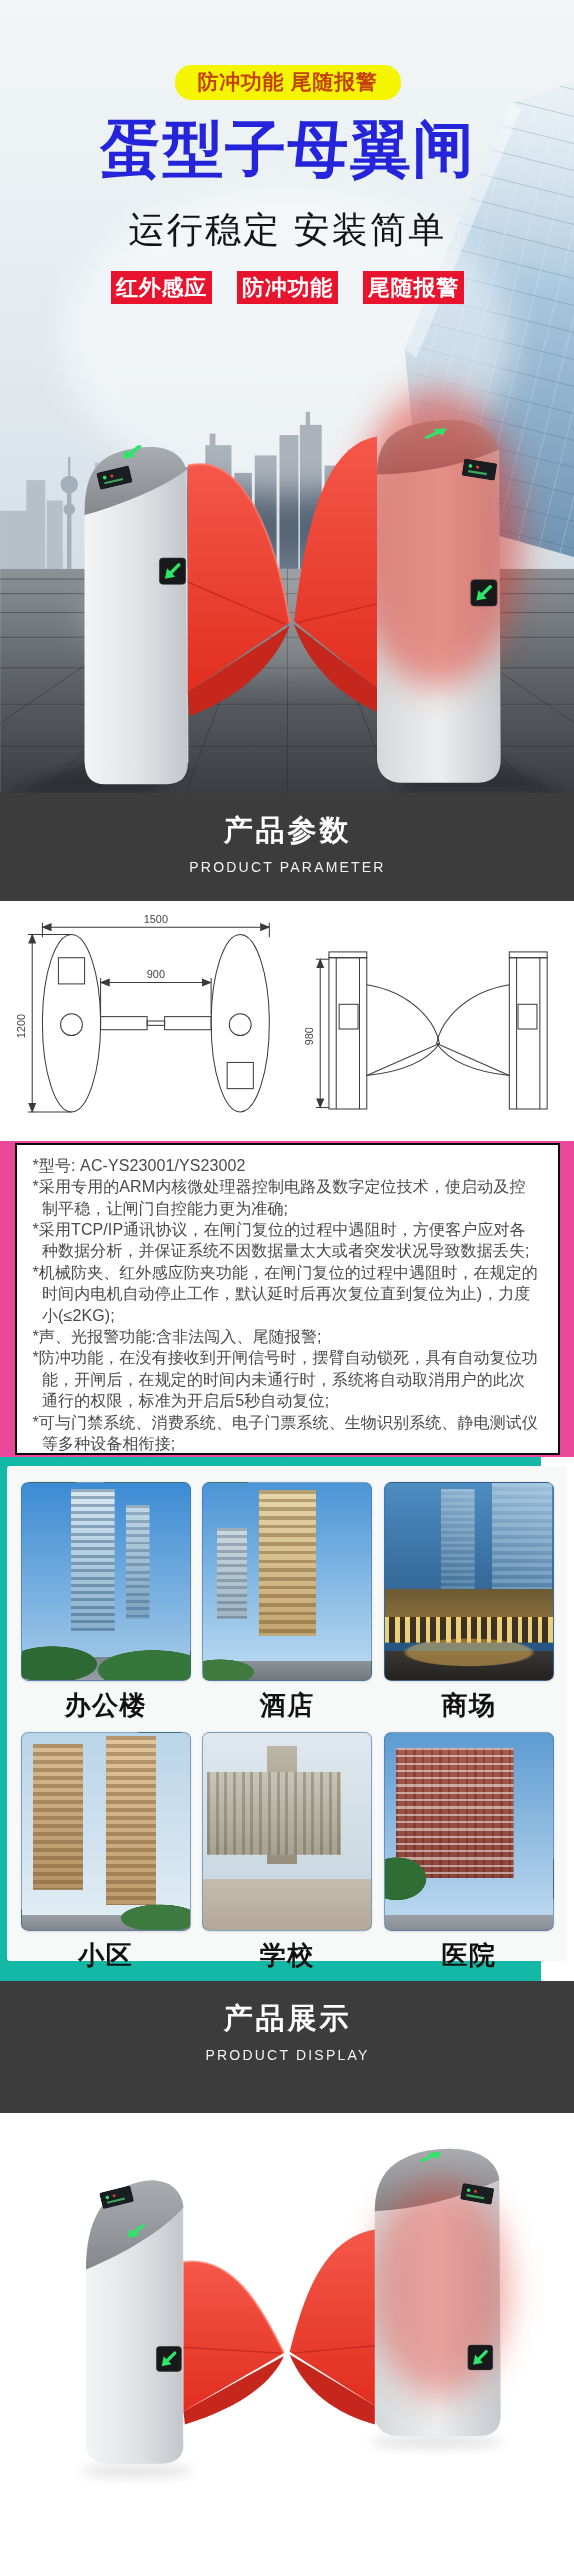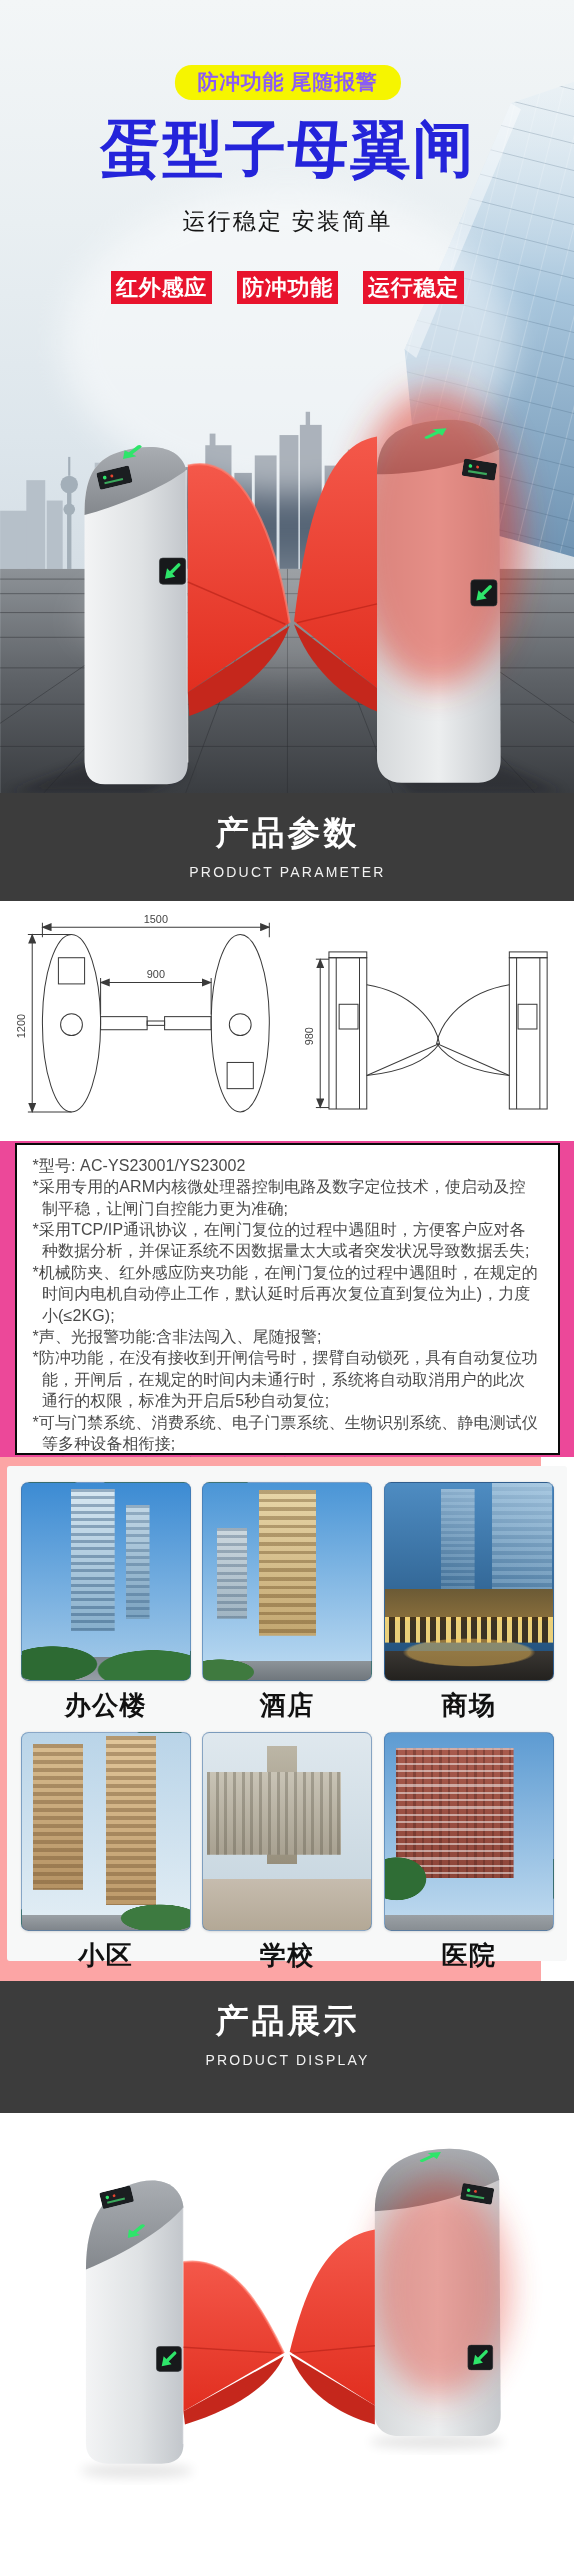--- a/index.html
+++ b/index.html
@@ -4,48 +4,48 @@
 <style>
   html,body{margin:0;padding:0;background:#ffffff;}
   body{width:575px;margin:0 auto;font-family:"Liberation Sans","DejaVu Sans",sans-serif;-webkit-font-smoothing:antialiased;}
   .page{width:575px;height:2576px;position:relative;overflow:hidden;background:#fff;}
 
   
   .hero{position:relative;width:575px;height:793px;overflow:hidden;
         background:linear-gradient(180deg,#f3f6f7 0%,#e9eff2 28%,#dde6ec 55%,#d5dee5 72%);}
   .hero-art{position:absolute;left:0;top:0;}
   .badge{position:absolute;top:65px;left:50%;transform:translateX(-50%);
-         background:#f6f500;color:#8b5cf6;font-size:21px;font-weight:700;letter-spacing:0.7px;
+         background:#f6f500;color:#c2410c;font-size:21px;font-weight:700;letter-spacing:0.7px;
          padding:2.9px 23px 4.4px;border-radius:16.7px;white-space:nowrap;z-index:5;}
   .hero-title{position:absolute;top:116px;left:0;width:100%;text-align:center;z-index:5;
          color:#2424da;font-size:61px;font-weight:900;letter-spacing:1.5px;line-height:1.1;}
   .hero-sub{position:absolute;top:206px;left:0;width:100%;text-align:center;z-index:5;
-         color:#141414;font-size:23px;font-weight:500;letter-spacing:2.2px;}
+         color:#141414;font-size:36px;font-weight:500;letter-spacing:2.2px;}
   .features{position:absolute;top:271px;left:0;width:100%;display:flex;justify-content:center;gap:25px;z-index:5;}
   .feature{width:101px;height:33px;line-height:33px;background:#e8132d;color:#fff;
          font-size:22px;font-weight:700;text-align:center;letter-spacing:0.7px;}
 
   
   .banner{width:575px;background:#3c3c3c;text-align:center;overflow:hidden;}
   .banner.h148{height:108px;} .banner.h147{height:132px;}
-  .banner .cn{color:#fff;font-size:33px;font-weight:800;letter-spacing:2.9px;margin-top:18px;}
+  .banner .cn{color:#fff;font-size:29px;font-weight:800;letter-spacing:2.9px;margin-top:18px;}
   .banner .en{color:#f2f2f2;font-size:14px;font-weight:300;letter-spacing:2.2px;margin-top:8px;text-align:center;}
 
   
   .drawing-wrap{width:575px;height:240px;background:#fff;position:relative;}
 
   
   .params-wrap{width:575px;height:316px;background:#ec4899;position:relative;}
   .params-box{position:absolute;left:14.5px;top:2.2px;width:545px;height:312px;box-sizing:border-box;
       border:2.2px solid #0a0a0a;background:#fff;padding:9.5px 17.5px 7.3px 16px;}
   .param{font-size:16px;line-height:21.4px;color:#4a4a4a;margin:0;
       padding-left:9.5px;text-indent:-9.5px;letter-spacing:0.1px;}
 
   
-  .scenario-wrap{width:541px;height:524px;background:#fca5a5;position:relative;}
+  .scenario-wrap{width:541px;height:524px;background:#14b8a6;position:relative;}
   .scenario-card{position:absolute;left:7.3px;top:8.7px;width:560px;height:495px;background:#f7f8f8;border-radius:2.9px;}
   .tile-grid{padding-top:16.7px;display:flex;flex-direction:column;align-items:center;}
   .tile-row{display:flex;gap:11.6px;}
   .tile{width:170px;display:flex;flex-direction:column;align-items:center;}
   .timg{width:170px;height:199px;border-radius:7.3px;border:0.7px solid rgba(64,110,160,.55);
         box-sizing:border-box;box-shadow:0 0.7px 2.2px rgba(0,0,0,.12);}
   .tile-label{font-size:26px;font-weight:700;color:#111;text-align:center;margin:6.5px 0 9.5px;letter-spacing:1.5px;}
 
   .t-office{background:
     radial-gradient(65px 26px at 18% 92%, #2d6a33 0 68%, transparent 70%),
@@ -262,21 +262,21 @@
         <path d="M258,640 C330,622 376,724 398,856" stroke="#ff7d6e" stroke-width="3" opacity=".7" fill="none"></path>
       </g>
     </svg>
 
     <div class="badge">防冲功能 尾随报警</div>
     <div class="hero-title">蛋型子母翼闸</div>
     <div class="hero-sub">运行稳定 安装简单</div>
     <div class="features">
       <div class="feature">红外感应</div>
       <div class="feature">防冲功能</div>
-      <div class="feature">运行稳定</div>
+      <div class="feature">尾随报警</div>
     </div>
   </div>
 
   <div class="banner h148">
     <div class="cn">产品参数</div>
     <div class="en">PRODUCT PARAMETER</div>
   </div>
 
   <div class="drawing-wrap">
     <svg width="575" height="240" viewBox="0 0 790 330">

